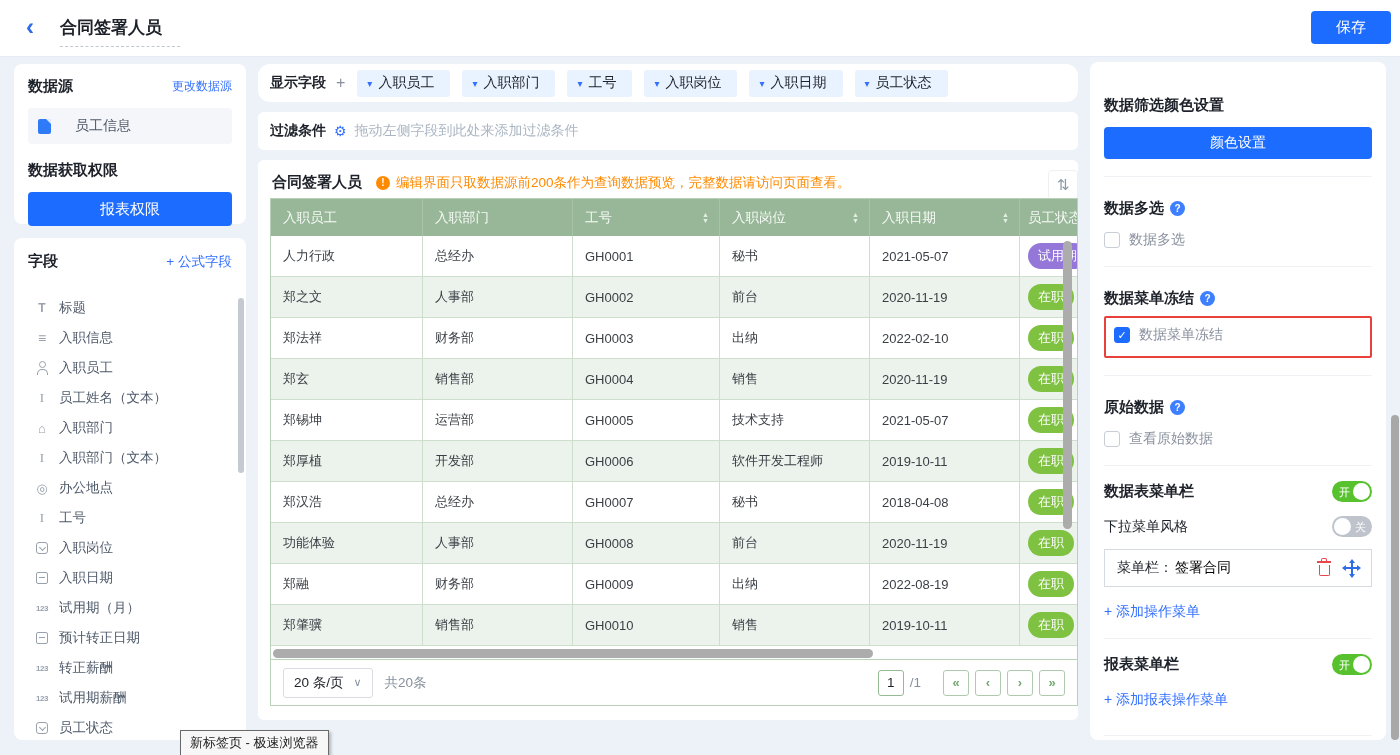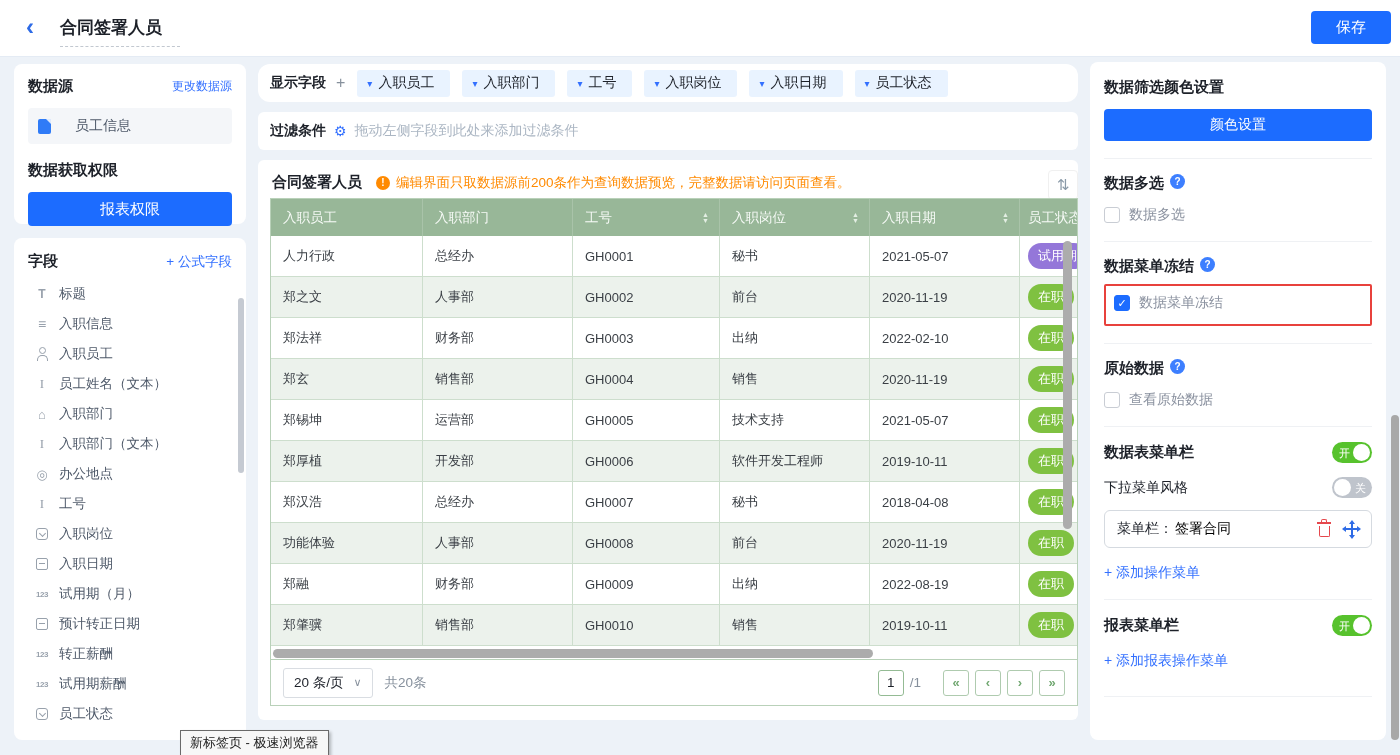--- a/index.html
+++ b/index.html
@@ -17,21 +17,21 @@
   .card-l1{left:14px;top:64px;width:232px;height:160px;padding:13px 14px}
   .card-l2{left:14px;top:238px;width:232px;height:502px;padding:14px 14px;overflow:hidden}
   .sec-row{display:flex;align-items:center;justify-content:space-between}
   .sec-title{font-size:15px;font-weight:bold}
   .blue-link{color:#3370FF;font-size:12px;cursor:pointer}
   .src-item{margin-top:12px;height:36px;background:#F4F6F9;border-radius:4px;display:flex;align-items:center;gap:24px;padding:0 10px;color:#4E5969}
   .doc-icon{position:relative;width:13px;height:15px;background:#2F7BF7;border-radius:2px}
   .doc-icon::before{content:"";position:absolute;top:0;right:0;border-left:5px solid transparent;border-top:5px solid #DCE9FD}
   .perm-title{margin-top:17px;font-size:15px;font-weight:bold}
   .perm-btn{margin-top:12px;width:100%;height:34px;background:#1C6CFF;color:#fff;border:none;border-radius:4px;font-size:15px}
-  .field-list{margin-top:8px;list-style:none}
+  .field-list{margin-top:22px;list-style:none}
   .field-list li{height:30px;display:flex;align-items:center;gap:9px;color:#4E5969;font-size:13.5px;padding-left:6px;cursor:grab}
   .lthumb{position:absolute;right:2px;top:60px;width:6px;height:175px;background:#C5CAD2;border-radius:3px}
 
   
   .fi{width:16px;min-width:16px;height:16px;display:inline-flex;align-items:center;justify-content:center;color:#98A1AC;font-size:12px;position:relative}
   .title-icon::before{content:"T";font-weight:bold;font-size:12px}
   .form-icon::before{content:"\2261";font-size:14px}
   .text-icon::before{content:"I";font-family:"Liberation Serif","DejaVu Serif",serif;font-size:13px}
   .department-icon::before{content:"\2302";font-size:13px}
   .location-icon::before{content:"\25CE";font-size:13px}
@@ -79,38 +79,38 @@
   .psize{height:30px;border:1px solid #D9DDE2;border-radius:3px;display:flex;align-items:center;gap:10px;padding:0 10px;font-size:13.5px;cursor:pointer}
   .psize .dd{color:#86909C;font-size:11px}
   .ptotal{color:#86909C;font-size:13.5px;margin-left:12px}
   .pright{margin-left:auto;display:flex;align-items:center;gap:6px}
   .pnum{width:26px;height:26px;border:1px solid #94BB94;border-radius:3px;display:flex;align-items:center;justify-content:center;font-size:13.5px}
   .pof{color:#86909C;font-size:13.5px;margin-right:16px}
   .pbtn{width:26px;height:26px;border:1px solid #AFCBAF;border-radius:3px;background:#fff;color:#72A872;font-weight:bold;font-size:13px;display:flex;align-items:center;justify-content:center;cursor:pointer}
 
   
   .card-r{left:1090px;top:62px;width:296px;height:678px;padding:12px 14px}
-  .rc-title{font-size:15px;font-weight:bold;margin-top:4px;display:flex;gap:6px}
+  .rc-title{font-size:15px;font-weight:bold;margin-top:22px;display:flex;align-items:center;gap:6px}
   .q-icon{width:15px;height:15px;border-radius:50%;background:#3D7FFF;color:#fff;font-size:10px;font-weight:bold;display:flex;align-items:center;justify-content:center;cursor:pointer}
   .color-btn{margin-top:12px;width:100%;height:32px;background:#1C6CFF;color:#fff;border:none;border-radius:4px;font-size:14px}
   .divider{border-top:1px solid #EFF1F4;margin:17px 0 15px 0}
   .chk-row{margin-top:13px;display:flex;align-items:center;gap:9px;color:#8A919F}
   .checkbox{width:16px;min-width:16px;height:16px;border:1px solid #C9CDD4;border-radius:3px;background:#fff;display:flex;align-items:center;justify-content:center;cursor:pointer}
   .checkbox.checked{background:#1C6CFF;border-color:#1C6CFF;color:#fff;font-size:11px}
   .freeze-wrap{margin-top:8px;border:2px solid #E8413C;border-radius:2px;padding:8px 10px 12px 8px}
   .freeze-wrap .chk-row{margin-top:0}
   .toggle-row{display:flex;align-items:center;justify-content:space-between;margin-top:14px}
   .toggle{position:relative;width:40px;height:21px;border-radius:11px;cursor:pointer;font-size:11px;color:#fff}
   .toggle.on{background:#57C22D}
   .toggle.on .t-label{position:absolute;left:7px;top:4px}
   .toggle.on .knob{position:absolute;right:2px;top:2px;width:17px;height:17px;border-radius:50%;background:#fff}
   .toggle.off{background:#BFC4CC}
   .toggle.off .t-label{position:absolute;right:6px;top:4px}
   .toggle.off .knob{position:absolute;left:2px;top:2px;width:17px;height:17px;border-radius:50%;background:#fff}
-  .menu-box{margin-top:12px;height:38px;border:1px solid #D5DAE0;border-radius:6px;display:flex;align-items:center;padding:0 12px;gap:2px}
+  .menu-box{margin-top:12px;height:38px;border:1px solid #D5DAE0;border-radius:0;display:flex;align-items:center;padding:0 12px;gap:2px}
   .menu-box .lk{color:#000000;cursor:pointer}
   .menu-icons{margin-left:auto;display:flex;align-items:center;gap:14px}
   .trash-icon{position:relative;width:11px;height:11px;border:1.4px solid #E5484D;border-top:none;border-radius:0 0 2px 2px;margin-top:5px;cursor:pointer}
   .trash-icon::before{content:"";position:absolute;top:-4px;left:-3.4px;width:14px;height:1.6px;background:#E5484D}
   .trash-icon::after{content:"";position:absolute;top:-7px;left:1.4px;width:4px;height:2.4px;border:1.4px solid #E5484D;border-bottom:none;border-radius:2px 2px 0 0}
   .move-icon{position:relative;width:15px;height:15px;cursor:grab}
   .move-icon::before{content:"";position:absolute;left:6.5px;top:2px;width:2px;height:11px;background:#2E6BE6}
   .move-icon::after{content:"";position:absolute;top:6.5px;left:2px;width:11px;height:2px;background:#2E6BE6}
   .move-icon i{position:absolute;width:0;height:0}
   .move-icon .m-t{left:4.5px;top:-2px;border-left:3px solid transparent;border-right:3px solid transparent;border-bottom:4px solid #2E6BE6}

